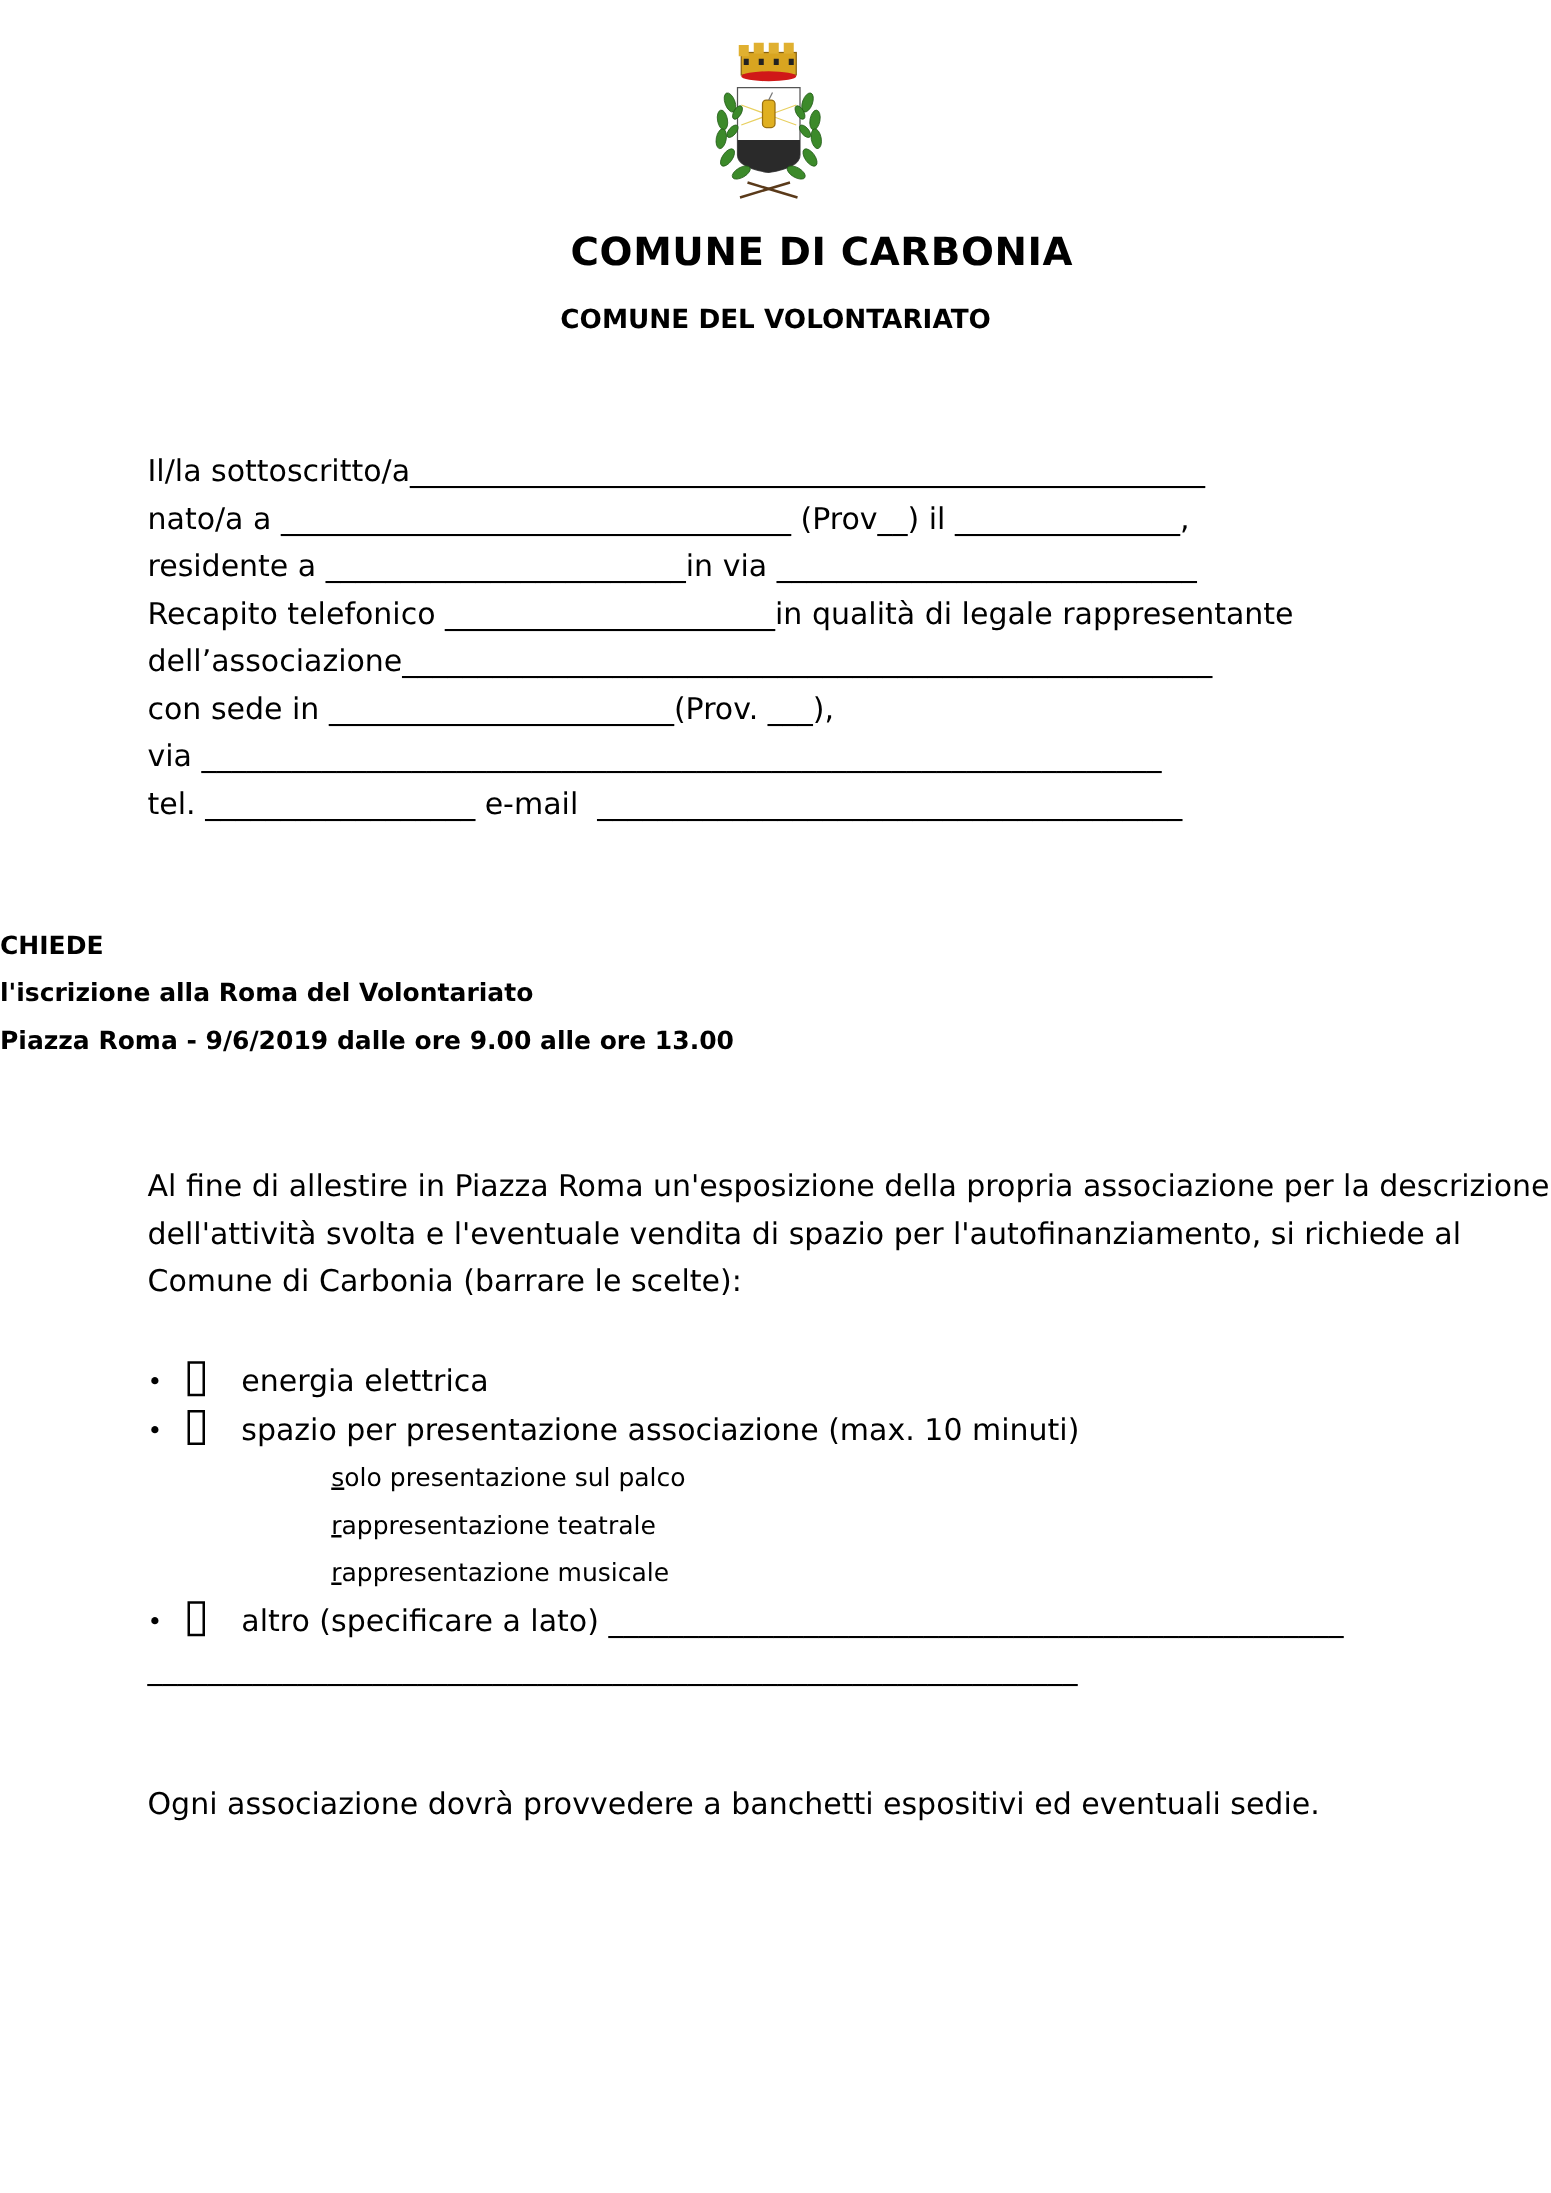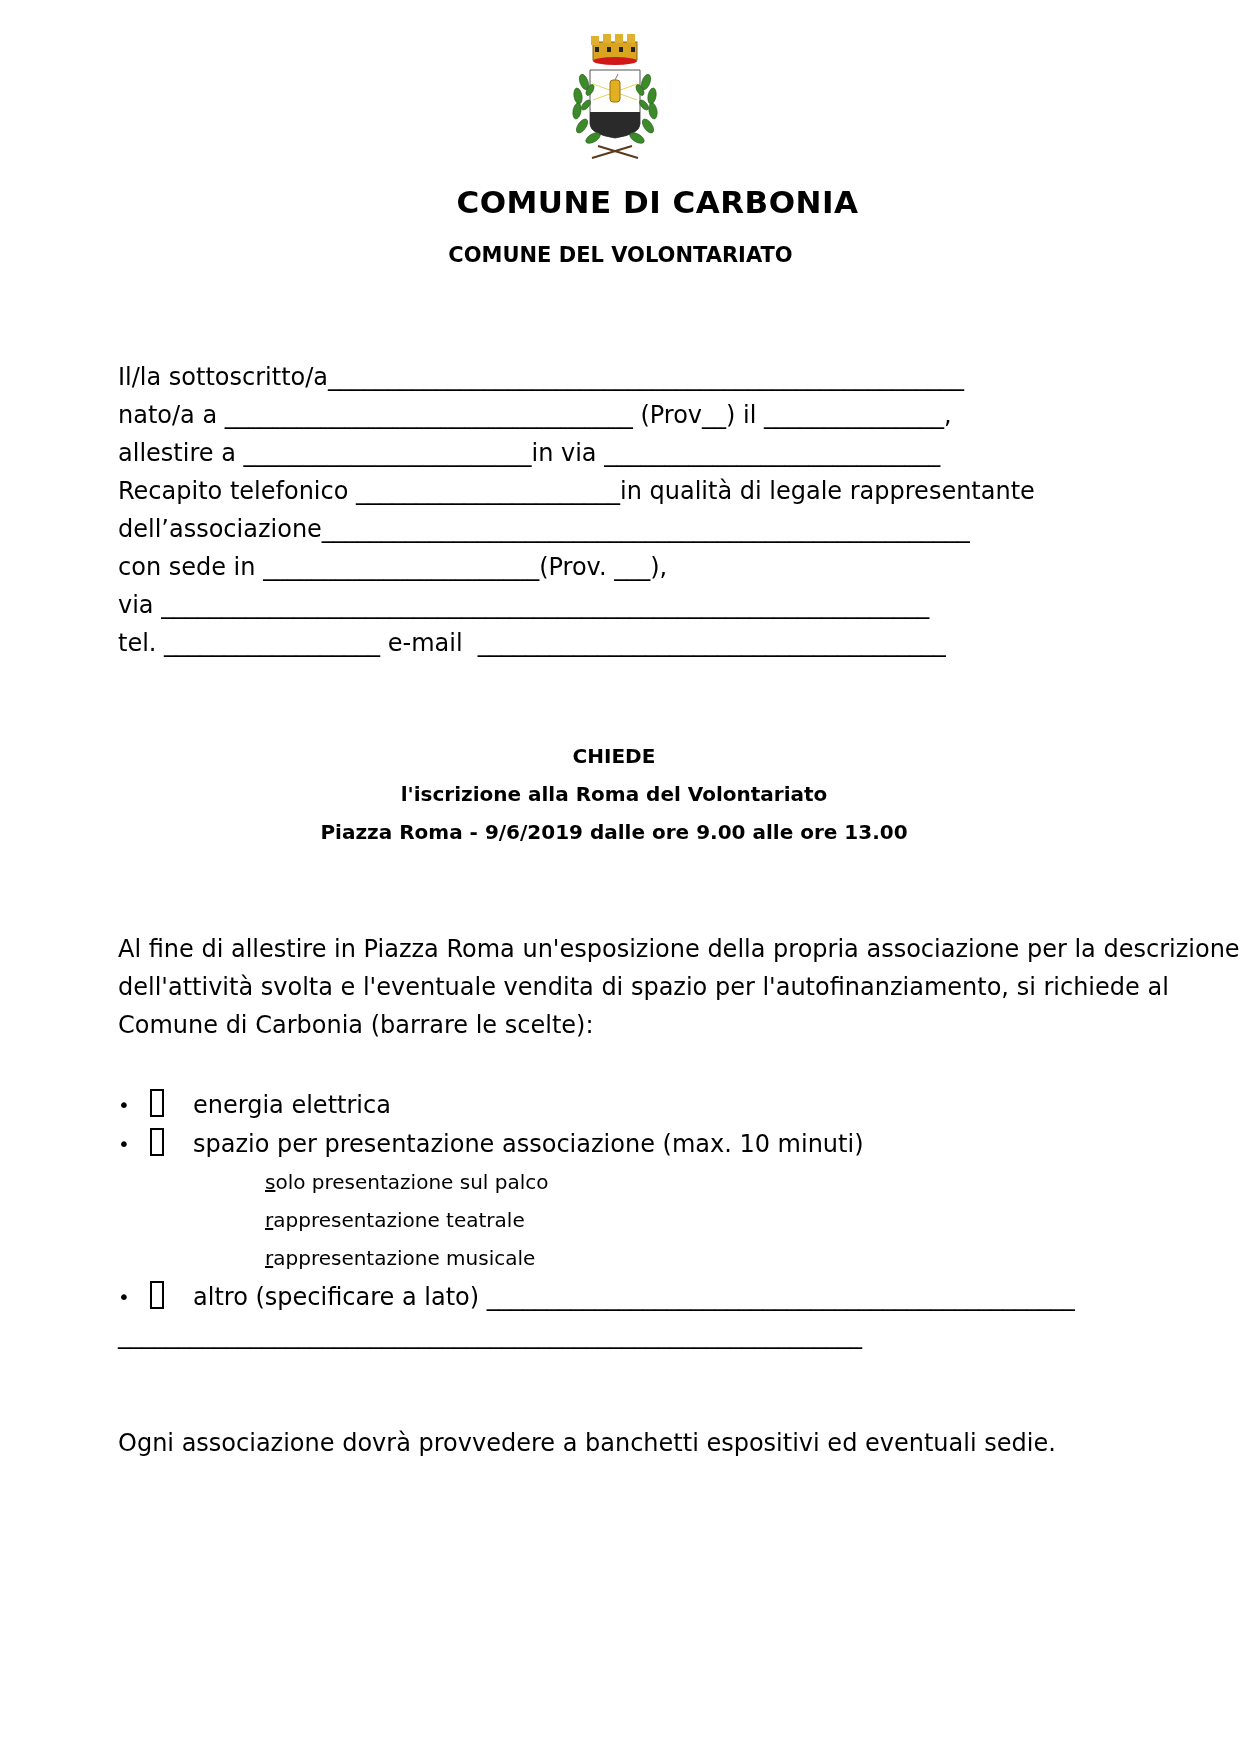--- a/index.html
+++ b/index.html
@@ -3,21 +3,21 @@
 <meta charset="utf-8">
 <style>
   html, body { margin: 0; padding: 0; background: #ffffff; }
   body { width: 1241px; height: 1754px; position: relative; overflow: hidden;
          font-family: "DejaVu Sans", sans-serif; color: #000; }
   .crest { position: absolute; left: 560px; top: 34px; width: 110px; height: 130px; }
   .title { position: absolute; left: 0; width: 1241px; text-align: center; font-weight: bold; }
   .t1 { top: 180px; font-size: 31px; letter-spacing: 0.5px; line-height: 44px; top: 180px; margin-left: 37px; }
   .t2 { top: 240px; font-size: 21px; line-height: 30px; }
   .line { position: absolute; left: 118px; font-size: 24px; line-height: 26px; white-space: pre; text-align: center; }
-  .center { position: absolute; left: 0; width: 1228px; text-align: center; font-weight: bold; font-size: 20px; line-height: 26px; }
+  .center { position: absolute; left: 0; width: 1228px; font-weight: bold; font-size: 20px; line-height: 26px; }
   .bullet { position: absolute; left: 118px; font-size: 20px; line-height: 26px; }
   .box { position: absolute; left: 150px; width: 14px; height: 28px; border: 2px solid #000; box-sizing: border-box; }
   .item-label { position: absolute; left: 193px; font-size: 24px; line-height: 26px; white-space: pre; }
   .sub { position: absolute; left: 265px; font-size: 20px; line-height: 26px; white-space: pre; }
   .sub .first { text-decoration: underline; }
 </style>
 </head>
 <body>
 
 <svg class="crest" viewBox="0 0 110 130">
@@ -63,21 +63,21 @@
   </g>
   <line x1="38" y1="112" x2="78" y2="124" stroke="#5a3a1a" stroke-width="2"></line>
   <line x1="72" y1="112" x2="32" y2="124" stroke="#5a3a1a" stroke-width="2"></line>
 </svg>
 
 <div class="title t1">COMUNE DI CARBONIA</div>
 <div class="title t2">COMUNE DEL VOLONTARIATO</div>
 
 <div class="line" style="top:364px">Il/la sottoscritto/a_____________________________________________________</div>
 <div class="line" style="top:402px">nato/a a __________________________________ (Prov__) il _______________,</div>
-<div class="line" style="top:440px">allestire a ________________________in via ____________________________</div>
+<div class="line" style="top:440px">residente a ________________________in via ____________________________</div>
 <div class="line" style="top:478px">Recapito telefonico ______________________in qualità di legale rappresentante</div>
 <div class="line" style="top:516px">dell’associazione______________________________________________________</div>
 <div class="line" style="top:554px">con sede in _______________________(Prov. ___),</div>
 <div class="line" style="top:592px">via ________________________________________________________________</div>
 <div class="line" style="top:630px">tel. __________________ e-mail  _______________________________________</div>
 
 <div class="center" style="top:743px">CHIEDE</div>
 <div class="center" style="top:781px">l'iscrizione alla Roma del Volontariato</div>
 <div class="center" style="top:819px">Piazza Roma -  9/6/2019 dalle ore 9.00 alle ore 13.00</div>
 

